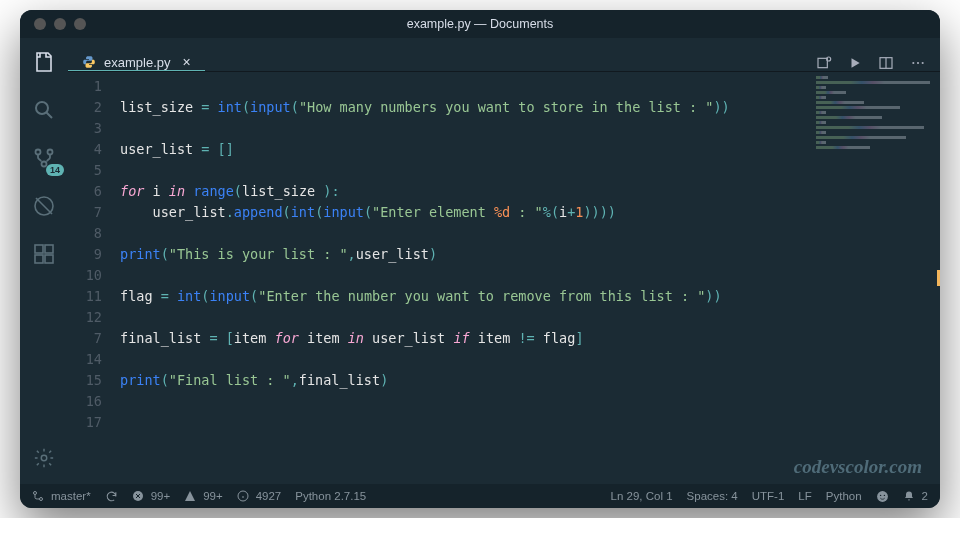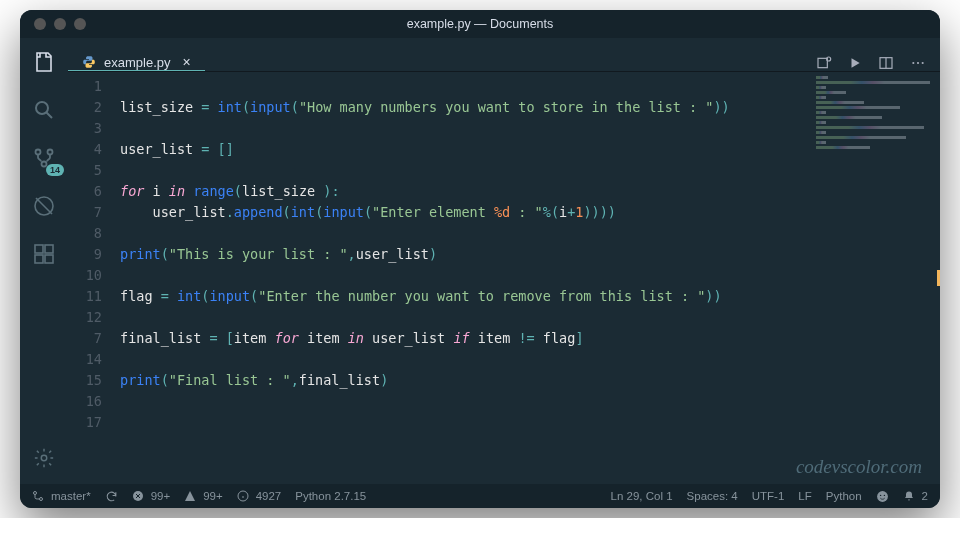--- a/index.html
+++ b/index.html
@@ -178,20 +178,21 @@
 .statusbar .spacer { flex: 1; }
 .statusbar span { display:flex; align-items:center; gap:7px; cursor:pointer;}
 .watermark {
   position: absolute;
   bottom: 30px; right: 18px;
   color: #4f6b78;
   font-style: italic;
   font-size: 19px;
   font-family: "Brush Script MT", cursive;
   pointer-events: none;
+  font-weight: bold;
 }
 .decoration {
   position: absolute;
   right: 0;
   width: 3px;
   height: 16px;
   background: #f2b55c;
   top: 198px;
 }
 svg { display: block; }

